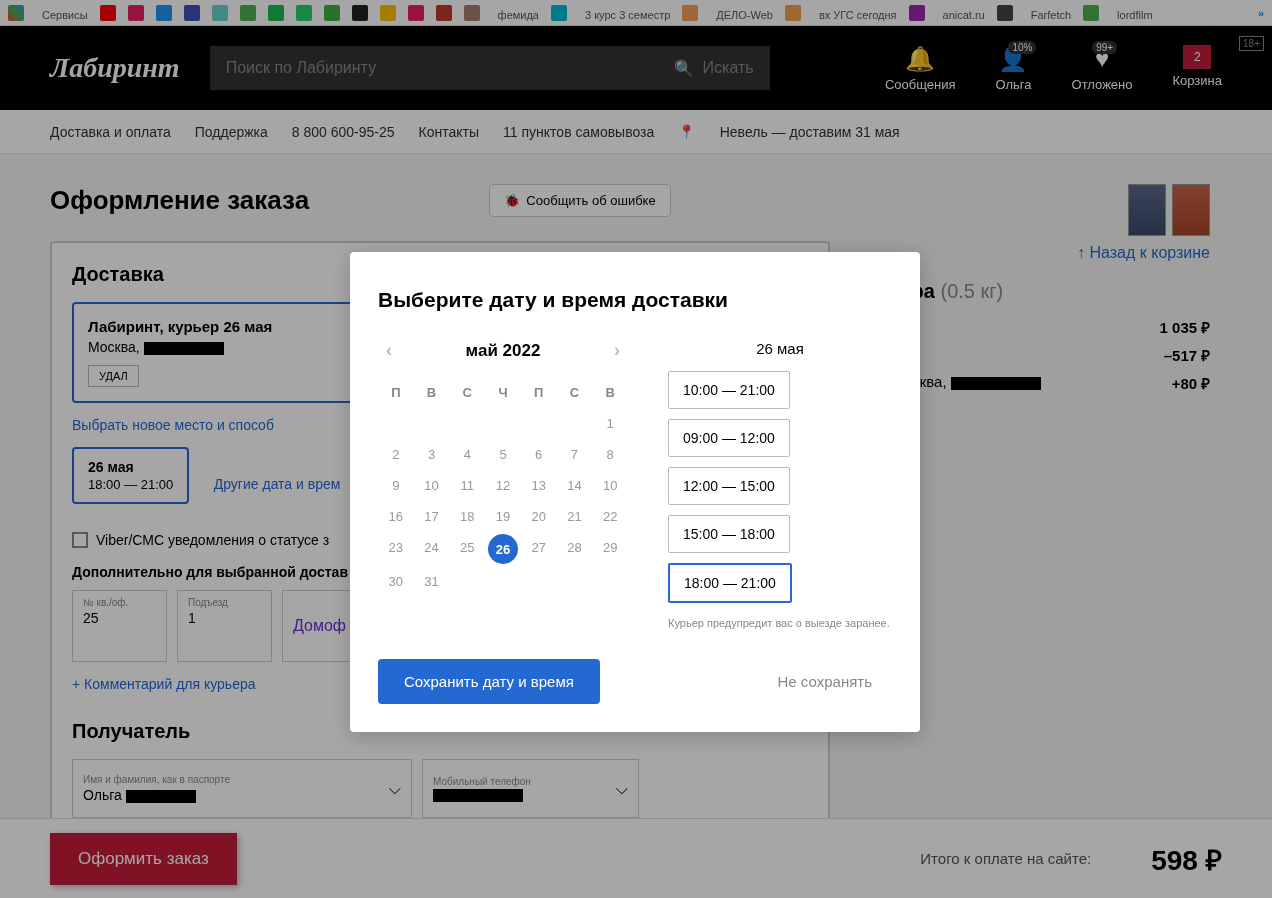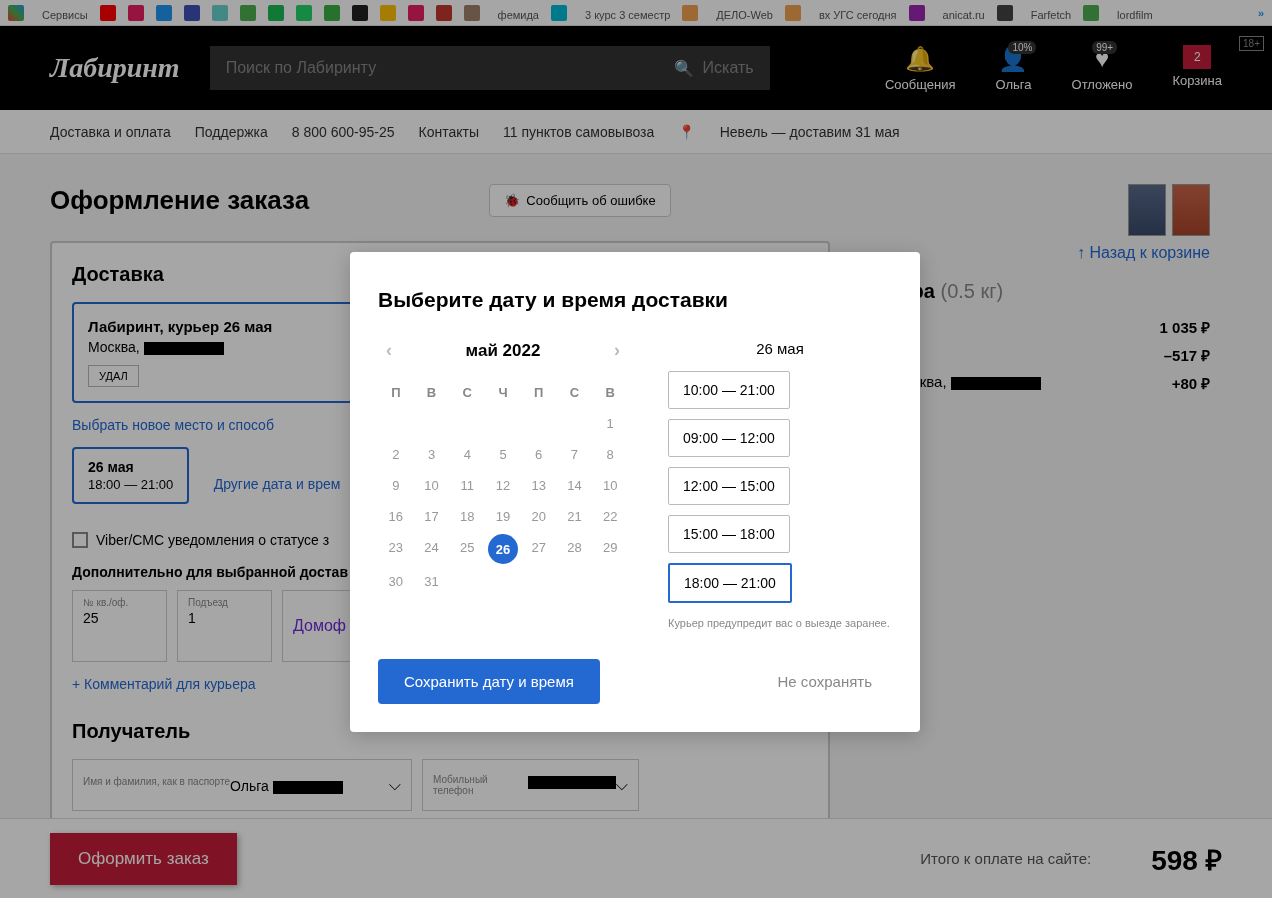--- a/index.html
+++ b/index.html
@@ -40,21 +40,21 @@
 .datebox div:last-child{font-size:13px;margin-top:2px}
 .othdate{margin-left:20px;color:#2468d2;font-size:14px}
 .chkrow{display:flex;gap:8px;align-items:center;font-size:14px;margin:14px 0}
 .chk{width:16px;height:16px;border:2px solid #888}
 .addl{font-size:14px;font-weight:600;margin:16px 0 10px}
 .inputs{display:flex;gap:10px}
 .inp{border:1px solid #ccc;padding:6px 10px;width:95px}
 .inp .lbl{font-size:10px;color:#888}
 .inp .val{font-size:14px;margin-top:2px}
 .selinp{border:1px solid #ccc;padding:14px 10px;display:flex;justify-content:space-between;align-items:center}
-.selinp .col{display:flex;flex-direction:row}
+.selinp .col{display:flex;flex-direction:column}
 .right{width:380px;padding-left:20px}
 .thumbs{display:flex;gap:6px;justify-content:flex-end;margin-bottom:8px}
 .thumb{width:38px;height:52px;background:#8b7355;border:1px solid #999}
 .back{color:#2468d2;font-size:16px;text-align:right;cursor:pointer}
 .sumbox{margin-top:18px;font-size:15px}
 .sumh{font-size:20px;font-weight:600;margin-bottom:14px}
 .sumrow{display:flex;justify-content:space-between;margin:8px 0}
 .rub::after{content:" ₽"}
 .footer{position:absolute;bottom:0;left:0;right:0;height:80px;background:#fff;border-top:1px solid #ddd;display:flex;align-items:center;padding:0 50px}
 .orderbtn{background:#c41e3a;color:#fff;padding:16px 28px;font-size:17px;border:none;box-shadow:2px 2px 6px rgba(0,0,0,.3);cursor:pointer}

